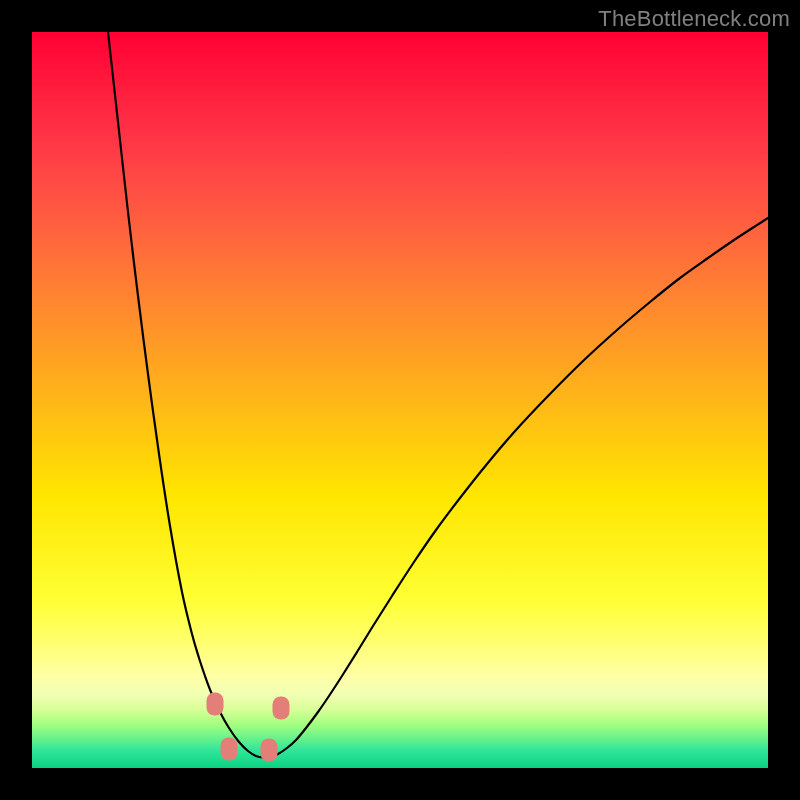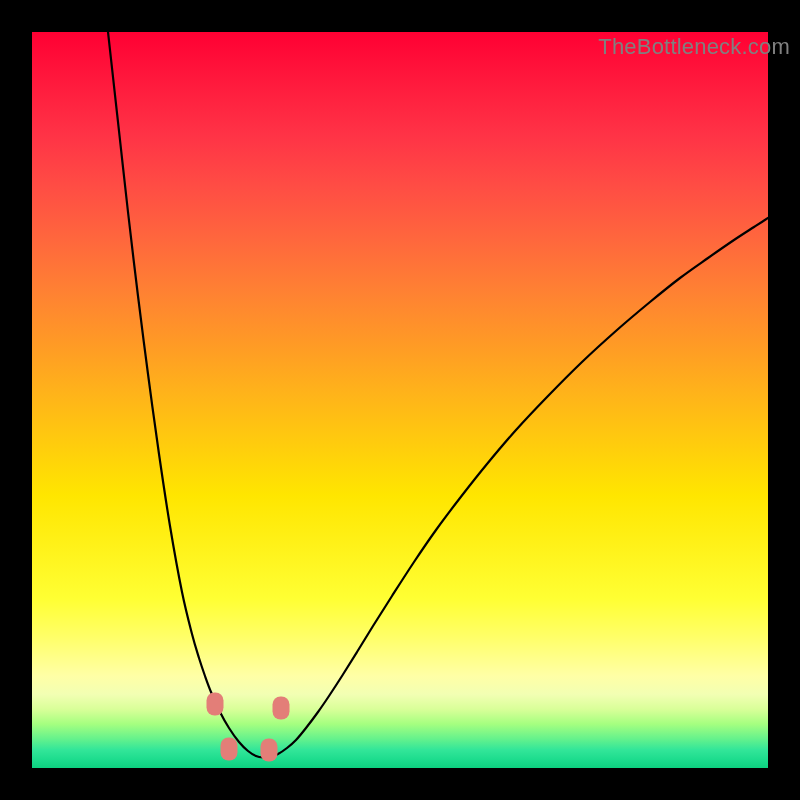--- a/index.html
+++ b/index.html
@@ -60,21 +60,20 @@
   }
   .watermark {
     position: absolute;
     top: 6px;
     right: 10px;
     font-family: Arial, Helvetica, sans-serif;
     font-size: 22px;
     font-weight: 500;
     color: #808080;
     letter-spacing: 0.2px;
-    margin-top: 28px;
   }
   .markers {
     position: absolute;
     inset: 0;
   }
   .marker {
     position: absolute;
     width: 17px;
     height: 23px;
     border-radius: 8px;

